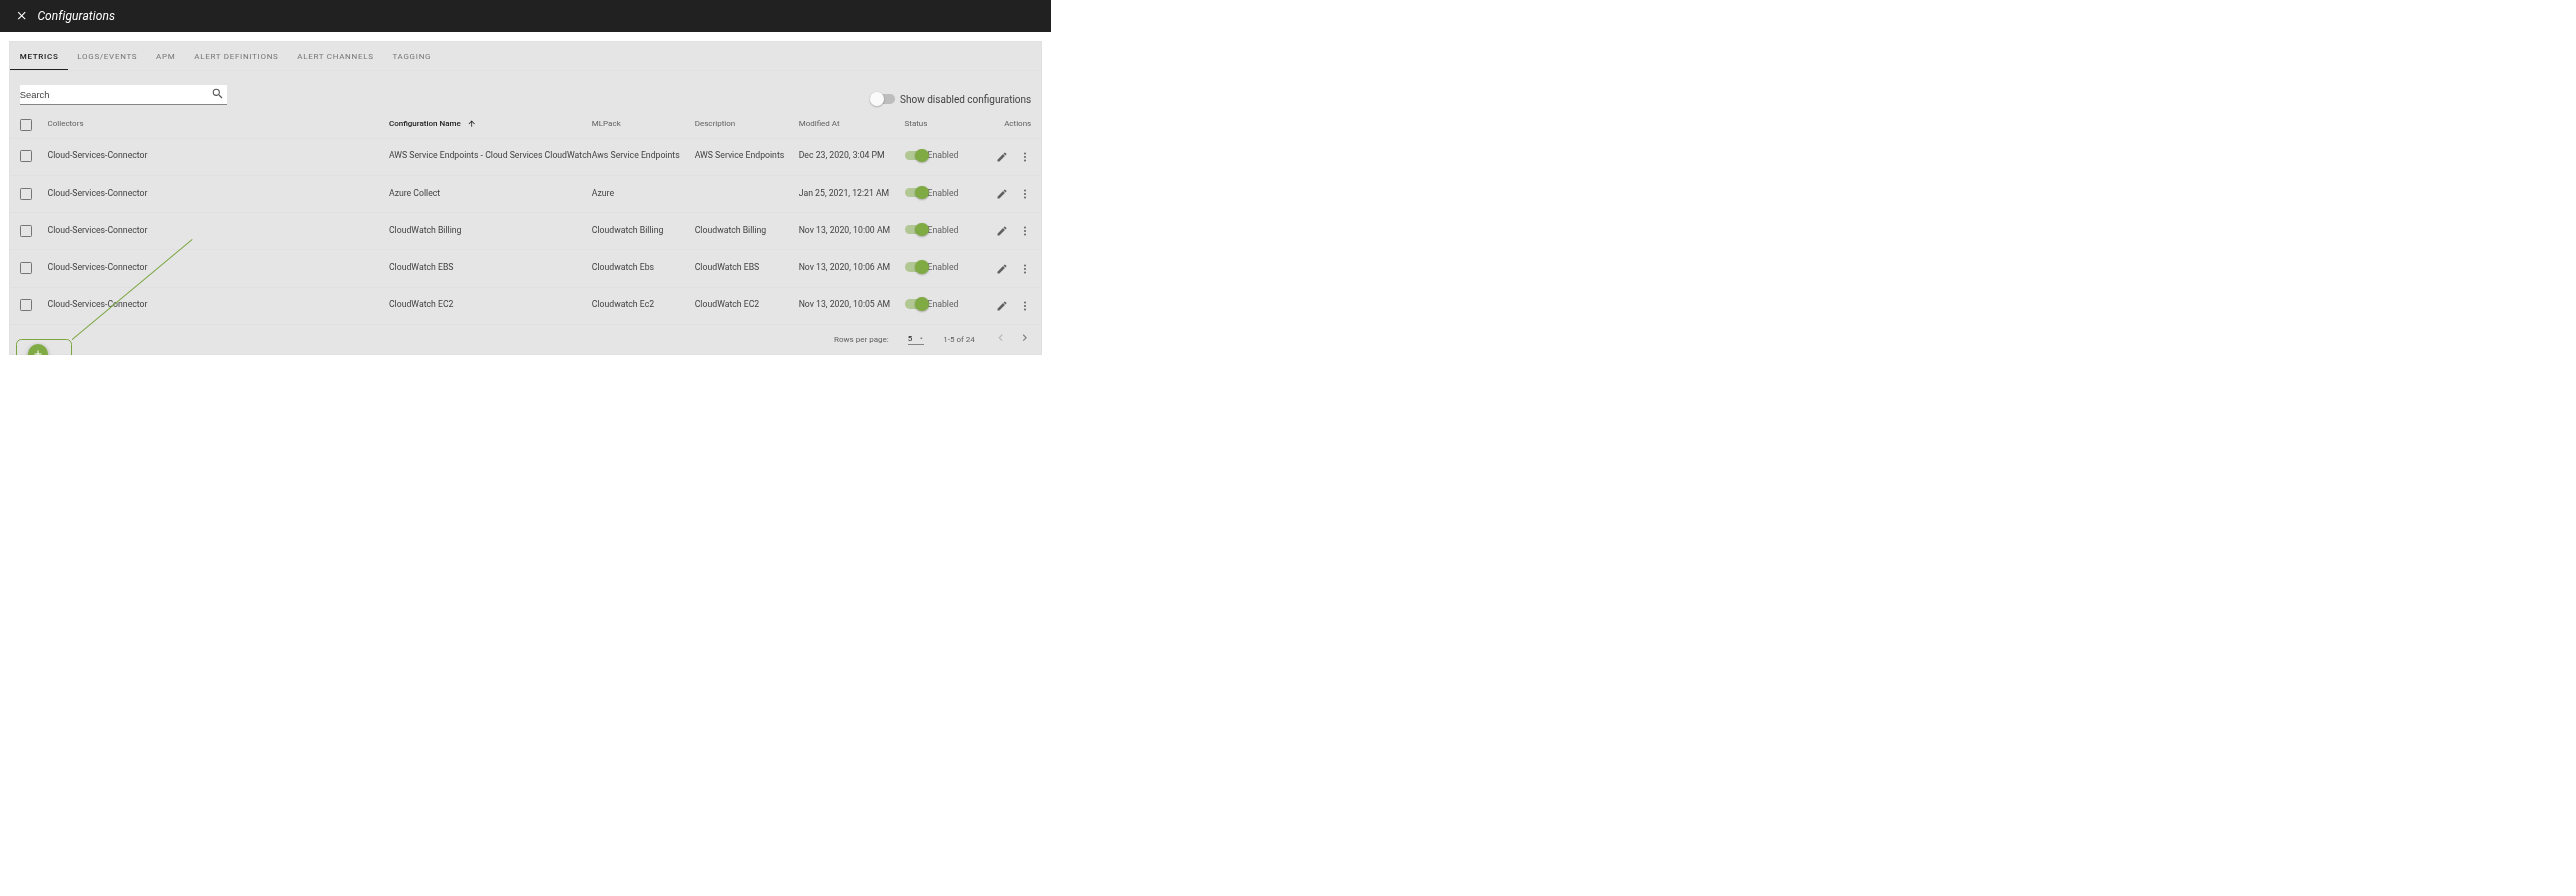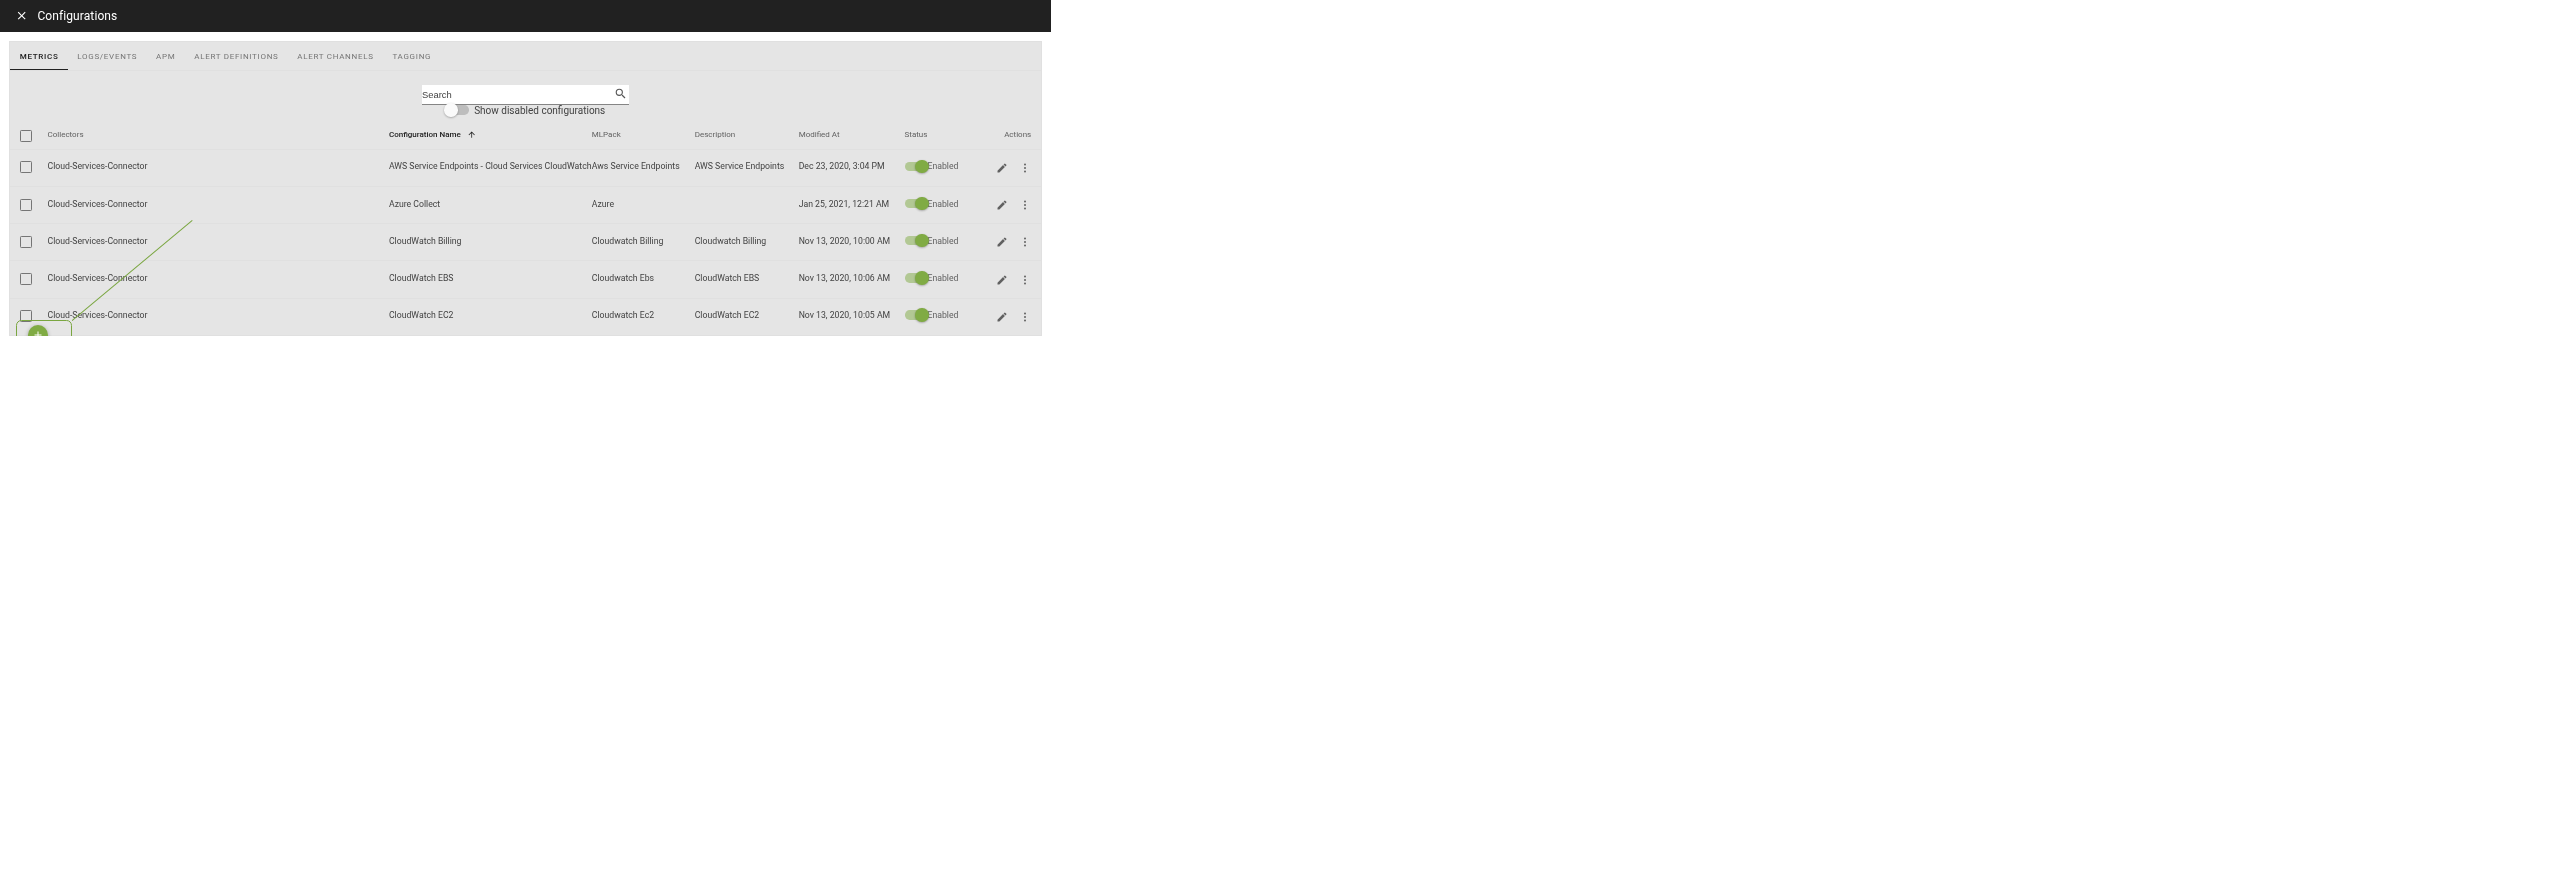--- a/index.html
+++ b/index.html
@@ -12,20 +12,21 @@
   overflow: hidden;
 }
 .wrapper { width: 1051px; }
 .header {
   background: #212121;
   color: #fff;
   display: flex;
   align-items: center;
   height: 32px;
   padding: 0 9.4px;
+  font-style: italic;
 }
 .header .close-btn {
   display: flex;
   align-items: center;
   justify-content: center;
   width: 24px;
   height: 24px;
   cursor: pointer;
 }
 .header .title {
@@ -54,24 +55,23 @@
   border-bottom: 2px solid transparent;
   text-transform: uppercase;
 }
 .tab.active {
   color: #212121;
   border-bottom: 1.3px solid #212121;
   font-weight: 500;
 }
 .toolbar {
   display: flex;
-  align-items: center;
+  align-items: flex-end;
   justify-content: space-between;
   padding: 13.4px 9.4px 8px 9.4px;
-  flex-direction: column;
 }
 .search-wrap {
   position: relative;
   width: 207px;
   border-bottom: 0.7px solid rgba(0,0,0,0.42);
 }
 .search-input {
   border: none;
   outline: none;
   font-size: 9.4px;
@@ -439,20 +439,38 @@
           <span class="icon-btn">
               <svg width="12" height="12" viewBox="0 0 24 24" fill="#616161">
                 <circle cx="12" cy="5" r="2"></circle>
                 <circle cx="12" cy="12" r="2"></circle>
                 <circle cx="12" cy="19" r="2"></circle>
               </svg>
             </span>
         </div>
       </div>
 
+      <div class="pagination" style="border-top:0.7px solid #e0e0e0;">
+        <span>Rows per page:</span>
+        <div class="page-size">
+          <span class="value">5</span>
+          <svg width="6.7" height="6.7" viewBox="0 0 24 24" fill="#616161">
+              <path d="M7 10l5 5 5-5z"></path>
+            </svg>
+        </div>
+        <span>1-5 of 24</span>
+        <div class="page-nav">
+          <span class="nav-btn disabled"><svg width="13.4" height="13.4" viewBox="0 0 24 24" fill="#616161">
+                <path d="M15.41 7.41L14 6l-6 6 6 6 1.41-1.41L10.83 12z"></path>
+              </svg></span>
+          <span class="nav-btn"><svg width="13.4" height="13.4" viewBox="0 0 24 24" fill="#616161">
+                <path d="M8.59 16.59L10 18l6-6-6-6-1.41 1.41L13.17 12z"></path>
+              </svg></span>
+        </div>
+      </div>
     </div>
 
     <svg class="callout-line" viewBox="0 0 190 150">
       <line x1="0" y1="150" x2="180" y2="0" stroke="#7aa640" stroke-width="1.5"></line>
     </svg>
     <div class="fab-highlight"></div>
     <div class="fab">
       <svg width="12" height="12" viewBox="0 0 24 24" fill="#fff">
           <path d="M19 13h-6v6h-2v-6H5v-2h6V5h2v6h6v2z"></path>
         </svg>

